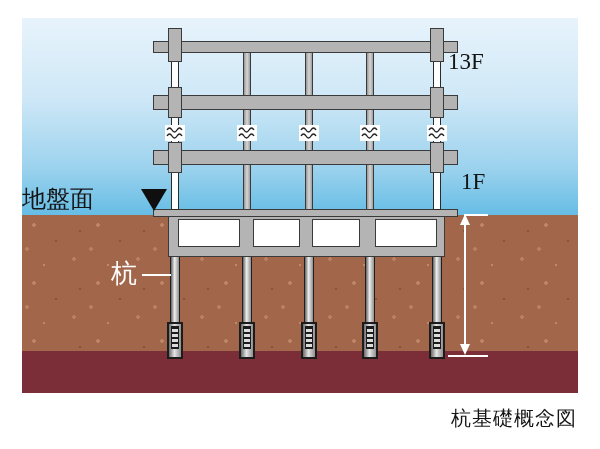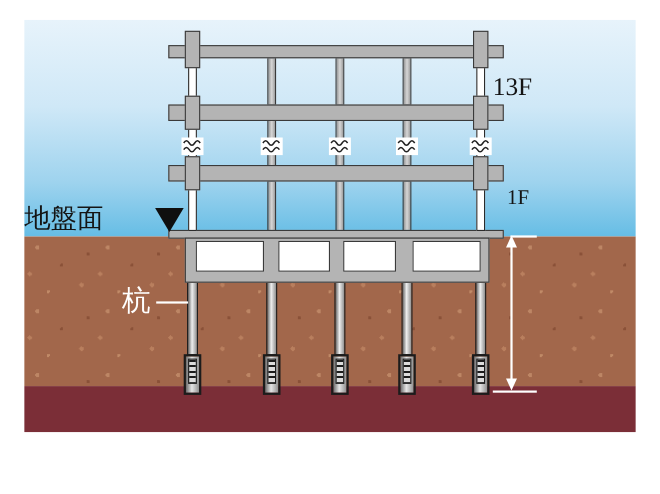--- a/index.html
+++ b/index.html
@@ -49,22 +49,22 @@
   .dim-arrow-up   { position:absolute; left:438px; top:196px; width:0; height:0;
                     border-left:5px solid transparent; border-right:5px solid transparent;
                     border-bottom:11px solid #fff; }
   .dim-arrow-down { position:absolute; left:438px; top:326px; width:0; height:0;
                     border-left:5px solid transparent; border-right:5px solid transparent;
                     border-top:11px solid #fff; }
   .dim-tick-top    { position:absolute; left:442px; top:196px; width:24px; height:2px; background:#fff; }
   .dim-tick-bottom { position:absolute; left:426px; top:337px; width:40px; height:2px; background:#fff; }
   .depth-lbl  { left:452px; top:248px; font-size:27px; }
 
-  .f13-lbl { left:426px; top:49px;  font-size:23px; }
-  .f1-lbl  { left:439px; top:152px; font-size:19px; }
+  .f13-lbl { left:426px; top:32px;  font-size:23px; }
+  .f1-lbl  { left:439px; top:152px; font-size:23px; }
   .support-lbl { left:52px; top:338px; font-size:26px; letter-spacing:3px; }
 
   .caption { position:absolute; right:23px; top:405px; font-size:20px; color:#141414; letter-spacing:1px; }
 </style>
 </head>
 <body>
 
 <div class="canvas">
   <div class="diagram">
     <div class="sky"></div>
@@ -165,13 +165,14 @@
 
     <div class="lbl white-lbl pile-lbl">杭</div>
     <div class="pile-leader"></div>
 
 
     <div class="lbl black-lbl f13-lbl">13F</div>
     <div class="lbl black-lbl f1-lbl">1F</div>
 
   </div>
 
+  <div class="caption">杭基礎概念図</div>
 </div>
 
 </body></html>

